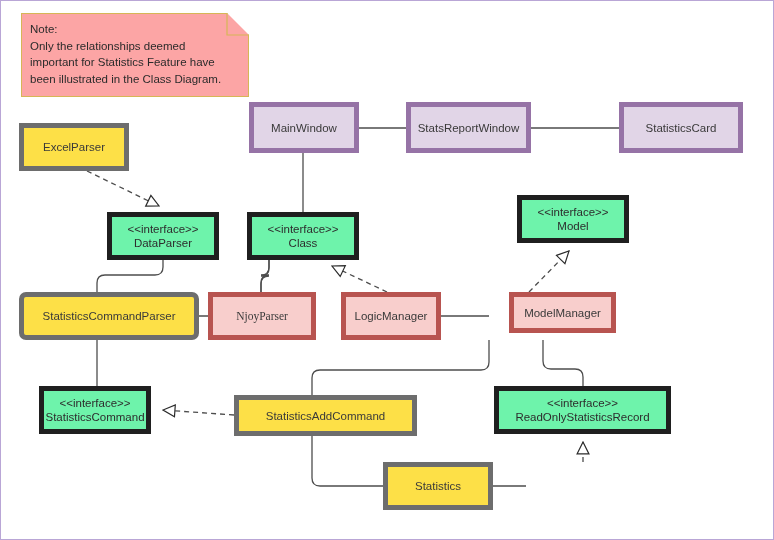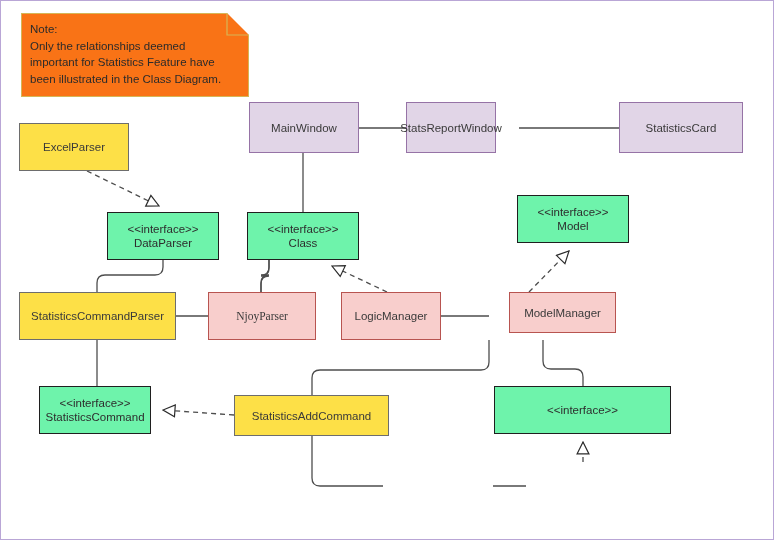--- a/index.html
+++ b/index.html
@@ -31,21 +31,21 @@
     position: absolute;
     box-sizing: border-box;
     display: flex;
     flex-direction: column;
     align-items: center;
     justify-content: center;
     text-align: center;
     font-size: 11.5px;
     line-height: 14px;
     color: #3a3a3a;
-    border: 1px solid #0f766e;
+    border: 5px solid #0f766e;
     z-index: 3;
   }
   .node .stereo {
     display: block;
     font-size: 11.5px;
     line-height: 14px;
   }
   .node .nname {
     display: block;
     font-size: 11.5px;
@@ -57,21 +57,21 @@
   .fill-gray   { background: #fde047; border-color: #6d6d6d; }
 
   
   #note {
     position: absolute;
     left: 20px;
     top: 12px;
     width: 228px;
     height: 84px;
     box-sizing: border-box;
-    background: #f97316;
+    background: #fca5a5;
     border: 1px solid #d6b656;
     font-size: 11.5px;
     line-height: 16.5px;
     color: #2b2b2b;
     padding: 7px 8px 0 8px;
     z-index: 4;
   }
   #note .fold {
     position: absolute;
     right: -1px;
@@ -154,61 +154,66 @@
   </div>
 
   <div class="node fill-gray" style="left: 18px; top: 122px; width: 110px; height: 48px;">
 
     <span class="nname">ExcelParser</span>
   </div>
   <div class="node fill-purple" style="left: 248px; top: 101px; width: 110px; height: 51px;">
 
     <span class="nname">MainWindow</span>
   </div>
-  <div class="node fill-purple" style="left: 405px; top: 101px; width: 90px; height: 51px;">
+  <div class="node fill-purple" style="left: 405px; top: 101px; width: 125px; height: 51px;">
 
     <span class="nname">StatsReportWindow</span>
   </div>
   <div class="node fill-purple" style="left: 618px; top: 101px; width: 124px; height: 51px;">
 
     <span class="nname">StatisticsCard</span>
   </div>
   <div class="node fill-green" style="left: 106px; top: 211px; width: 112px; height: 48px;">
     <span class="stereo">&lt;&lt;interface&gt;&gt;</span>
     <span class="nname">DataParser</span>
   </div>
   <div class="node fill-green" style="left: 246px; top: 211px; width: 112px; height: 48px;">
     <span class="stereo">&lt;&lt;interface&gt;&gt;</span>
     <span class="nname">Class</span>
   </div>
   <div class="node fill-green" style="left: 516px; top: 194px; width: 112px; height: 48px;">
     <span class="stereo">&lt;&lt;interface&gt;&gt;</span>
     <span class="nname">Model</span>
   </div>
-  <div class="node fill-gray" style="left: 18px; top: 291px; width: 157px; height: 48px;">
+  <div class="node fill-gray" style="left: 18px; top: 291px; width: 180px; height: 48px; border-radius: 7px;">
 
     <span class="nname">StatisticsCommandParser</span>
   </div>
   <div class="node fill-pink" style="left: 207px; top: 291px; width: 108px; height: 48px; font-family: Liberation Serif, serif;">
 
     <span class="nname">NjoyParser</span>
   </div>
   <div class="node fill-pink" style="left: 340px; top: 291px; width: 100px; height: 48px;">
 
     <span class="nname">LogicManager</span>
   </div>
   <div class="node fill-pink" style="left: 508px; top: 291px; width: 107px; height: 41px;">
 
     <span class="nname">ModelManager</span>
   </div>
   <div class="node fill-green" style="left: 38px; top: 385px; width: 112px; height: 48px;">
     <span class="stereo">&lt;&lt;interface&gt;&gt;</span>
     <span class="nname">StatisticsCommand</span>
   </div>
-  <div class="node fill-gray" style="left: 233px; top: 394px; width: 155px; height: 41px;">
+  <div class="node fill-gray" style="left: 233px; top: 394px; width: 183px; height: 41px;">
 
     <span class="nname">StatisticsAddCommand</span>
   </div>
   <div class="node fill-green" style="left: 493px; top: 385px; width: 177px; height: 48px;">
     <span class="stereo">&lt;&lt;interface&gt;&gt;</span>
+    <span class="nname">ReadOnlyStatisticsRecord</span>
+  </div>
+  <div class="node fill-gray" style="left: 382px; top: 461px; width: 110px; height: 48px;">
+
+    <span class="nname">Statistics</span>
   </div>
 
 </div>
 
 </body></html>

